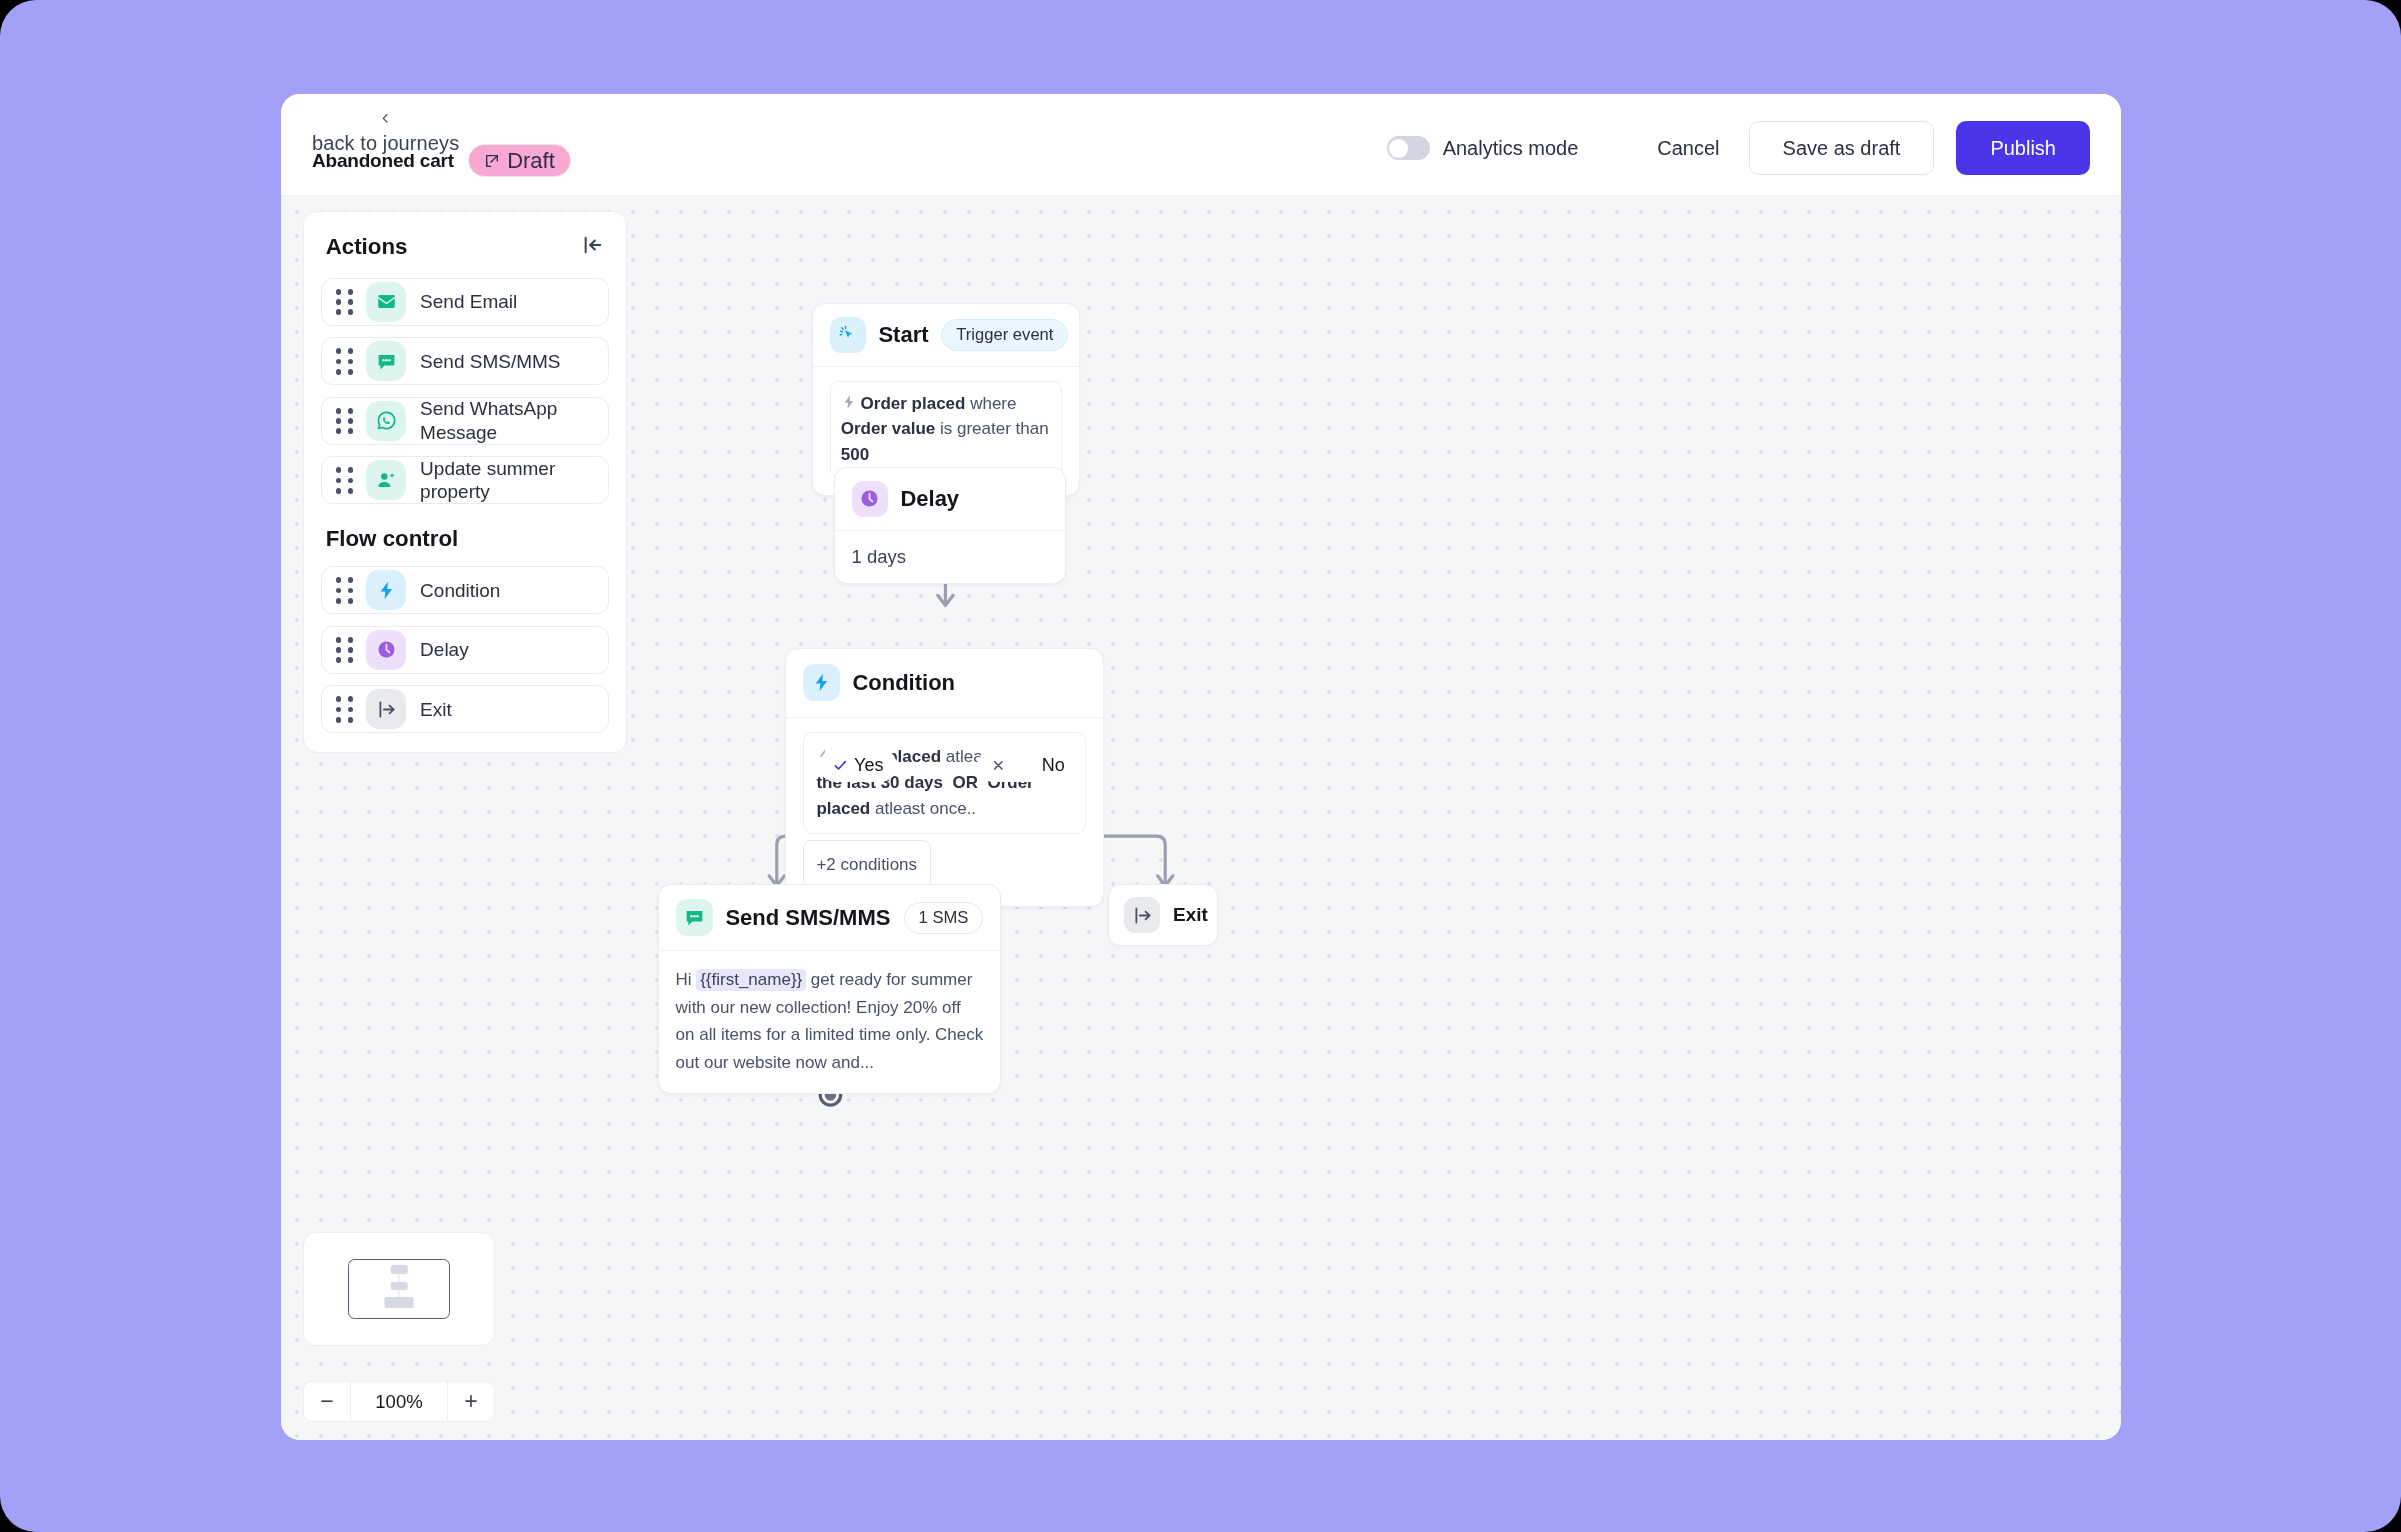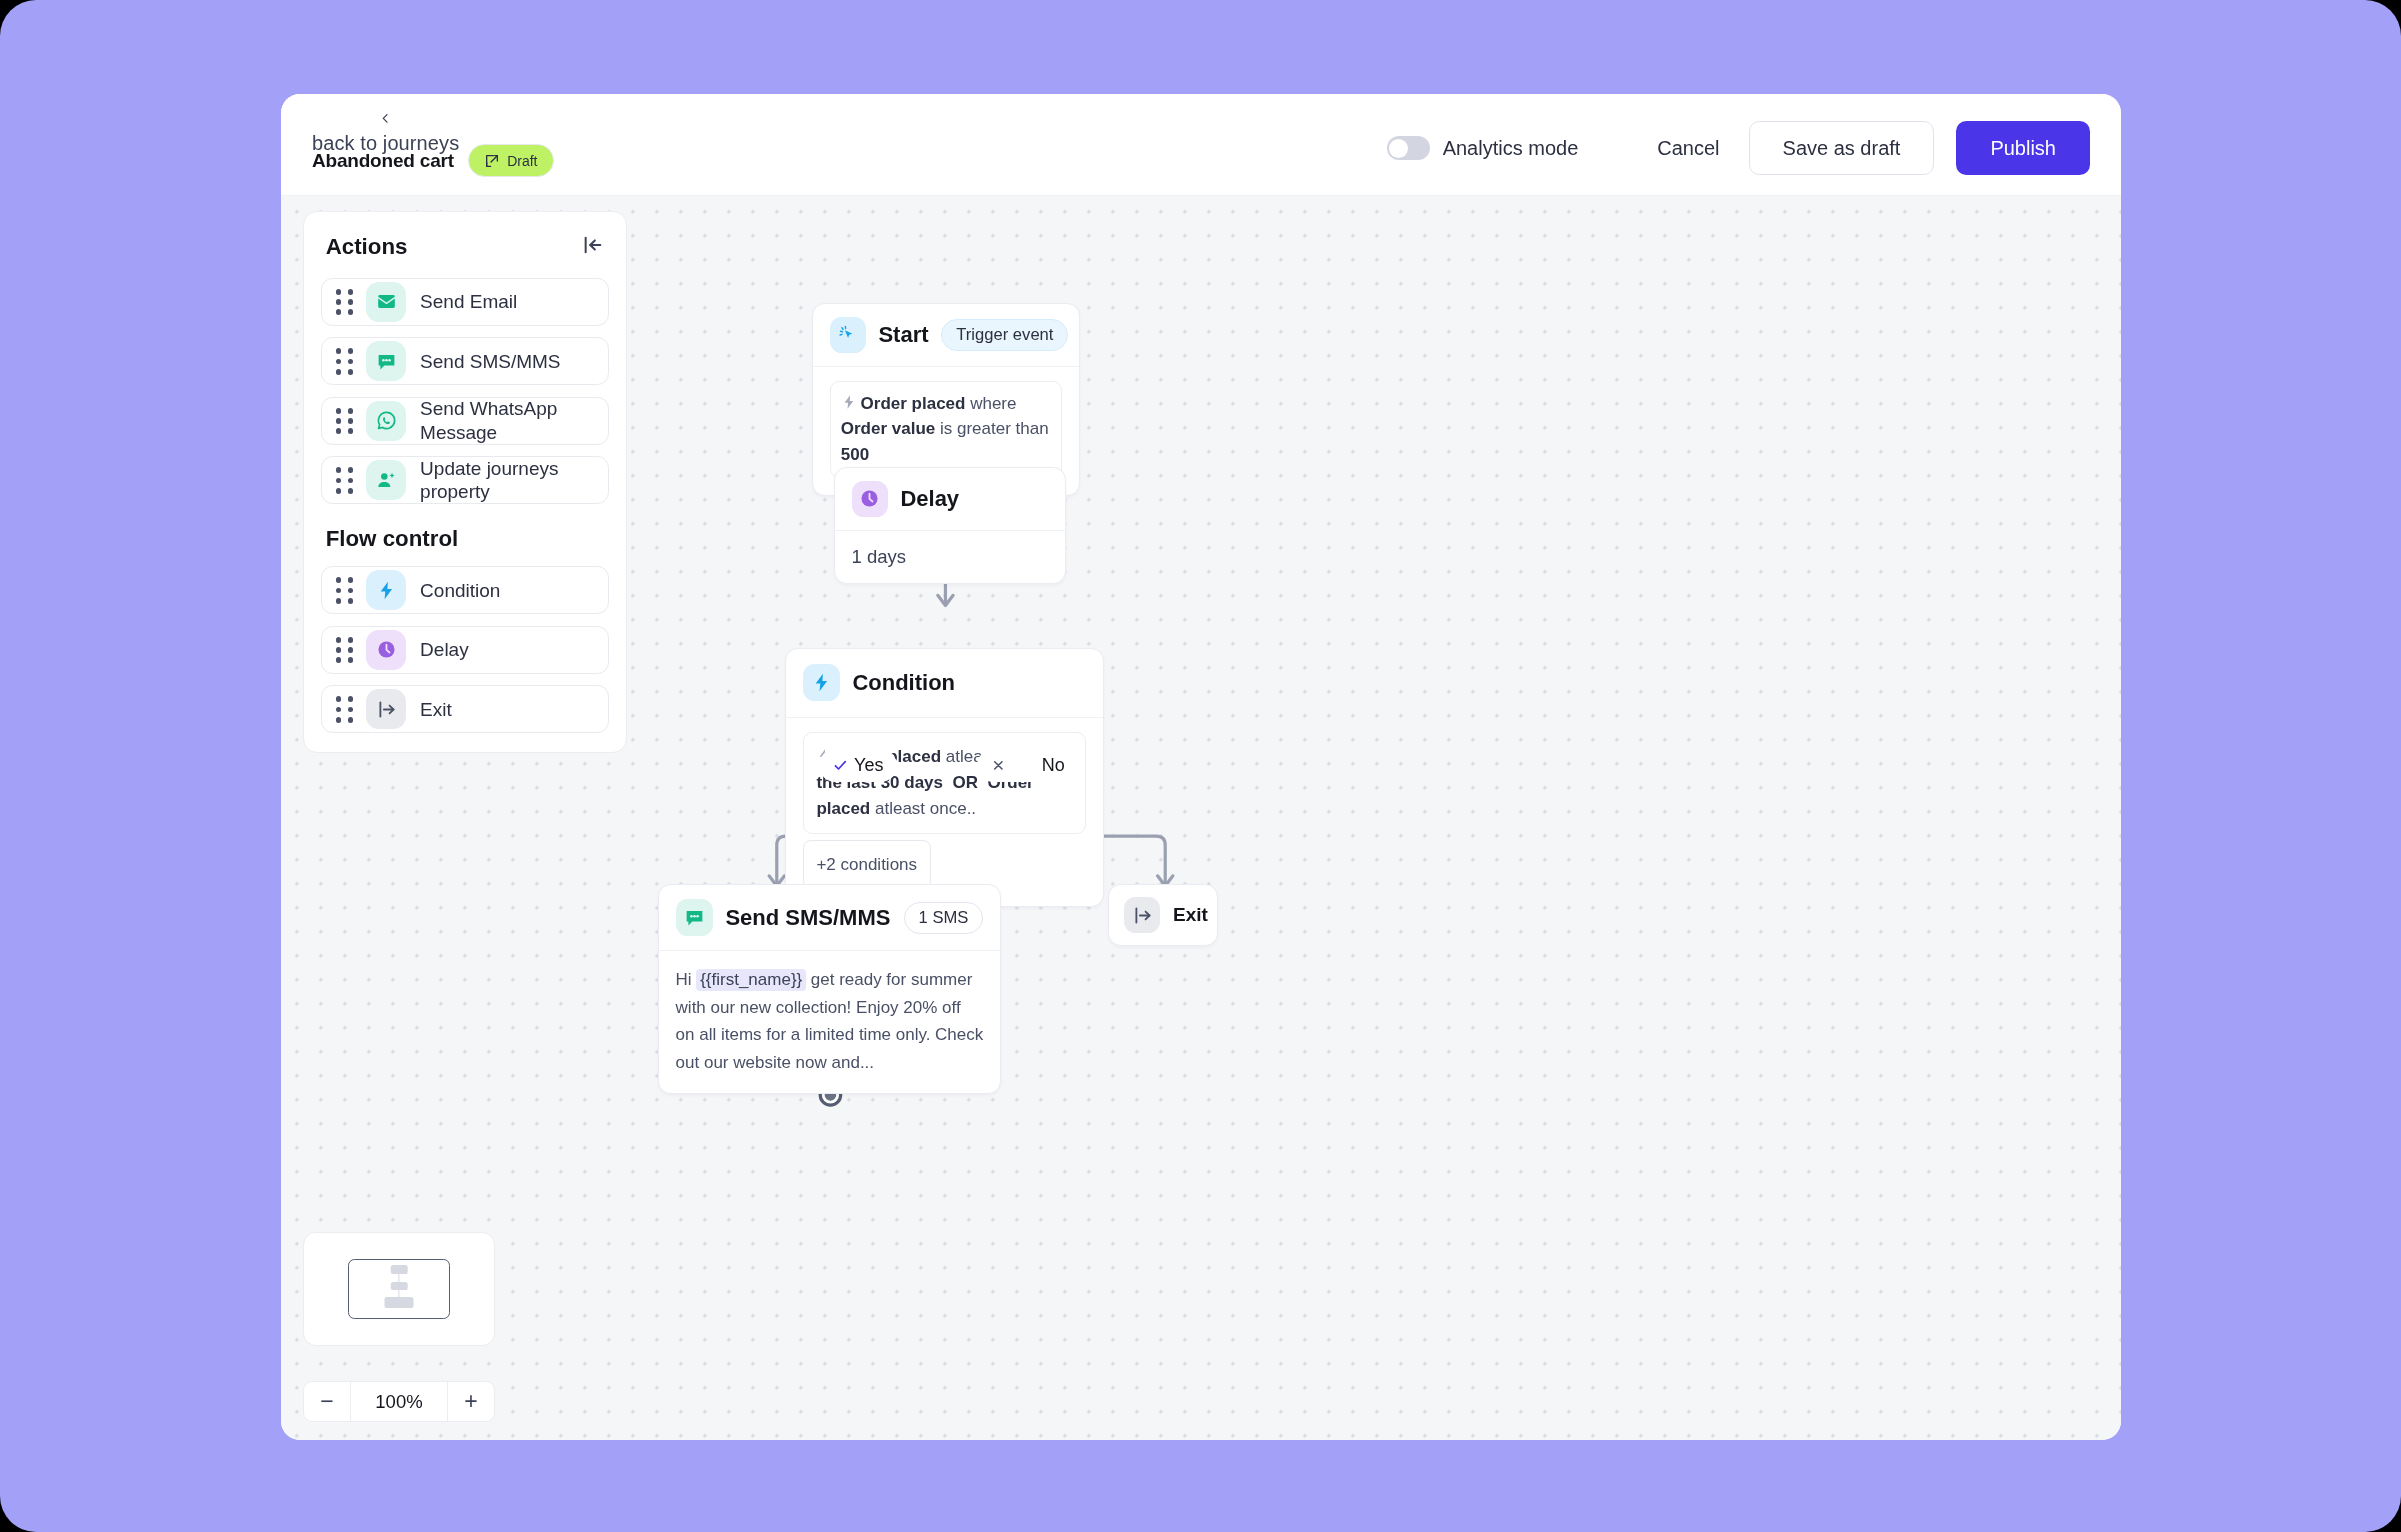--- a/index.html
+++ b/index.html
@@ -47,23 +47,23 @@
     position: absolute; left: 31px; top: 50px;
     display: flex; align-items: center; gap: 14px;
   }
   .page-title {
     font-size: 19px; font-weight: bold; color: #14161c;
     letter-spacing: -0.2px;
   }
   .draft-badge {
     display: inline-flex; align-items: center; gap: 7px;
     height: 33px; padding: 0 15.3px;
-    background: #bef264; border: 0.6px solid #e6e8ee;
+    background: #f9a8d4; border: 0.6px solid #e6e8ee;
     border-radius: 16.6px;
-    font-size: 14px; color: #2c3040;
+    font-size: 22px; color: #2c3040;
   }
   .draft-badge svg { width: 16px; height: 16px; display:block; }
 
   .header-right {
     position: absolute; right: 31px; top: 27px;
     display: flex; align-items: center; gap: 0;
   }
   .toggle-wrap { display:flex; align-items:center; gap:12.8px; margin-right: 50px; }
   .toggle {
     width: 43px; height: 24px; border-radius: 12px;
@@ -394,21 +394,21 @@
                 <i></i>
                 <i></i>
               </span>
             <span class="ic green">
               <svg viewBox="0 0 24 24" fill="#12b886">
                   <circle cx="9.5" cy="7.5" r="3.7"></circle>
                   <path d="M2.6 19.5c0-3.6 3.1-5.8 6.9-5.8s6.9 2.2 6.9 5.8z"></path>
                   <path d="M18.3 3.2l.9 2.2 2.2.9-2.2.9-.9 2.2-.9-2.2-2.2-.9 2.2-.9z"></path>
                 </svg>
             </span>
-            <span class="item-label">Update journeys property</span>
+            <span class="item-label">Update summer property</span>
           </div>
         </div>
 
         <div class="group-title">Flow control</div>
 
         <div>
           <div class="item">
             <span class="grip">
                 <i></i>
                 <i></i>

